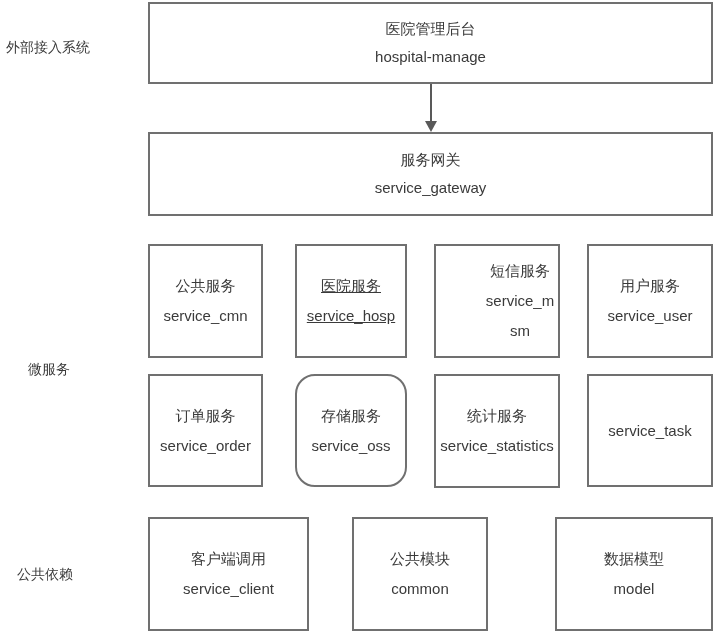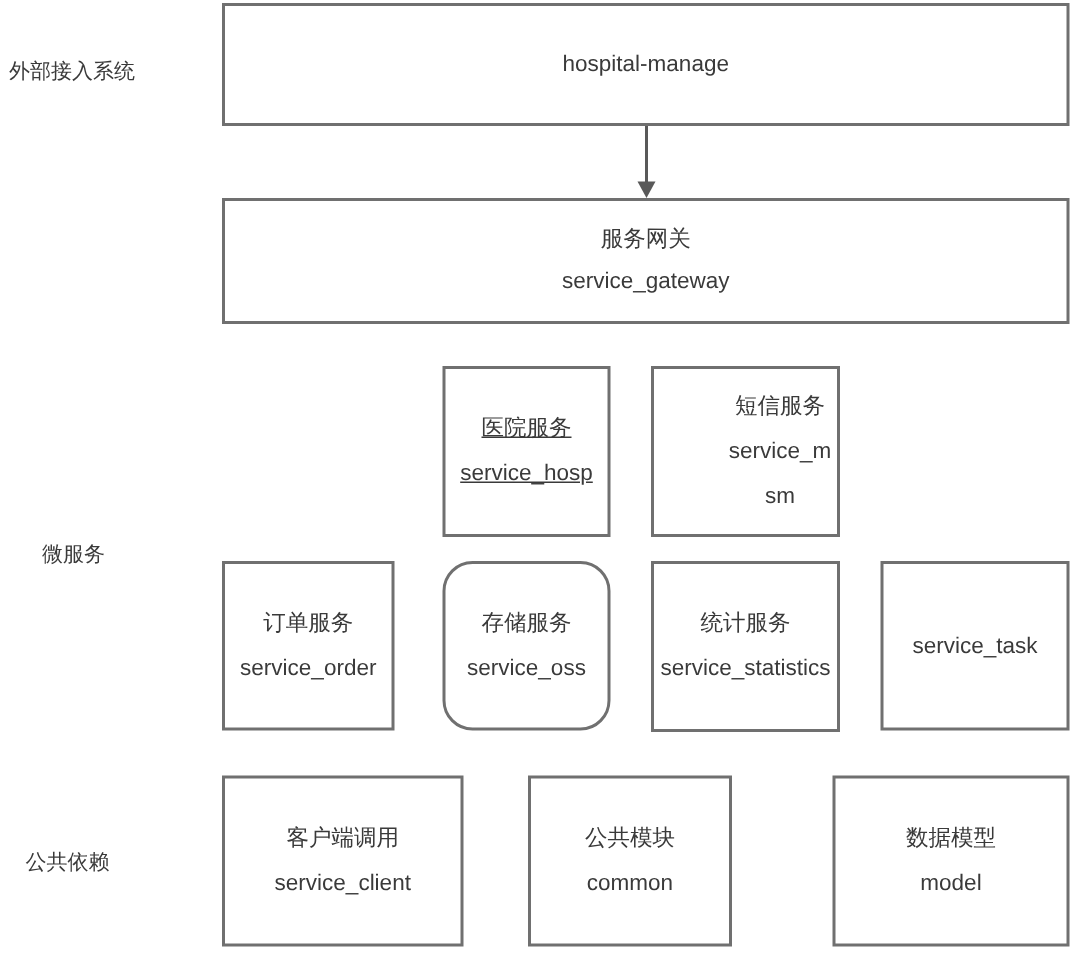--- a/index.html
+++ b/index.html
@@ -66,44 +66,53 @@
 </head>
 <body>
 
 <div class="canvas">
 
   <div class="side-label lbl-external">外部接入系统</div>
   <div class="side-label lbl-micro">微服务</div>
   <div class="side-label lbl-deps">公共依赖</div>
 
   <div class="box wide box-hospital">
+    <div class="t">医院管理后台</div>
     <div class="c">hospital-manage</div>
   </div>
 
   <svg class="arrow" viewBox="0 0 14 48" xmlns="http://www.w3.org/2000/svg">
     <line x1="7" y1="0" x2="7" y2="38" stroke="#595959" stroke-width="2"></line>
     <polygon points="1,37 13,37 7,48" fill="#595959"></polygon>
   </svg>
 
   <div class="box wide box-gateway">
     <div class="t">服务网关</div>
     <div class="c">service_gateway</div>
   </div>
 
+  <div class="box box-cmn">
+    <div class="t">公共服务</div>
+    <div class="c">service_cmn</div>
+  </div>
 
   <div class="box box-hosp">
     <div class="t">医院服务</div>
     <div class="c">service_hosp</div>
   </div>
 
   <div class="box box-msm">
     <div class="t">短信服务</div>
     <div class="c">service_msm</div>
   </div>
 
+  <div class="box box-user">
+    <div class="t">用户服务</div>
+    <div class="c">service_user</div>
+  </div>
 
   <div class="box box-order">
     <div class="t">订单服务</div>
     <div class="c">service_order</div>
   </div>
 
   <div class="box box-oss">
     <div class="t">存储服务</div>
     <div class="c">service_oss</div>
   </div>

